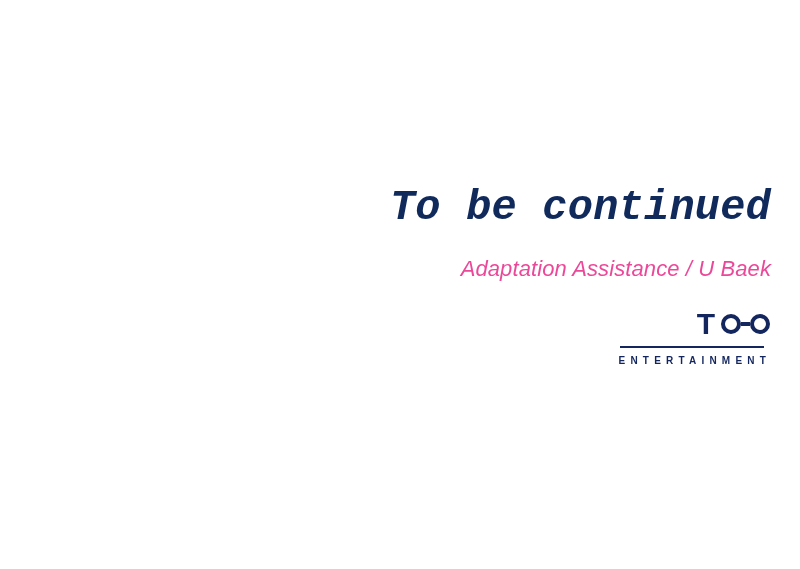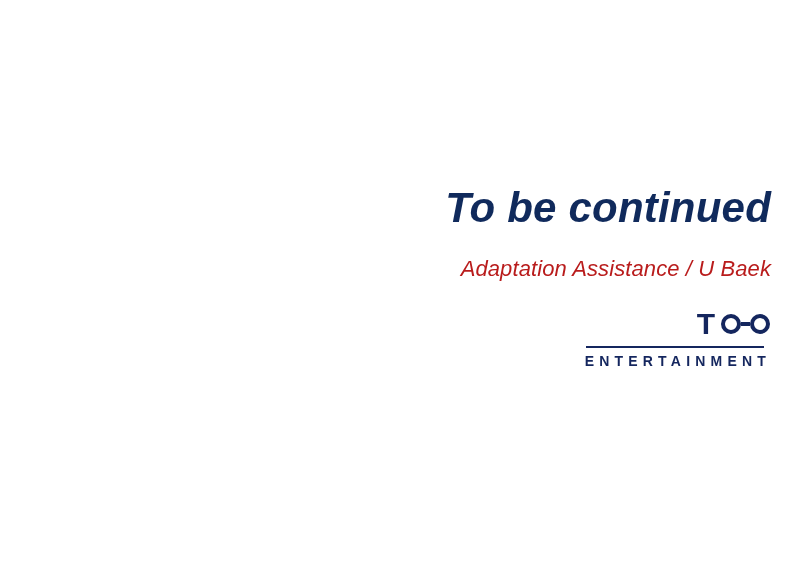--- a/index.html
+++ b/index.html
@@ -27,39 +27,39 @@
   
   .credit-block {
     position: absolute;
     right: 29px;          
     top: 183px;
     text-align: right;
     color: #102a5c;
   }
 
   .endcard-title {
-    font-family: Liberation Sans, sans-serif;
+    font-family: Liberation Mono, monospace;
     font-style: italic;
     font-weight: bold;
     font-size: 42px;
     line-height: 50px;
     letter-spacing: 0.2px;
     color: #102a5c;
     white-space: nowrap;
     margin: 0;
   }
 
   .endcard-subtitle {
     font-family: "Liberation Sans", "DejaVu Sans", sans-serif;
     font-style: italic;
     font-weight: normal;
     font-size: 22px;
     line-height: 28px;
     letter-spacing: 0.1px;
-    color: #b91c1c;
+    color: #ec4899;
     white-space: nowrap;
     margin: 22px 0 0 0;
   }
 
   
   .logo {
     margin-top: 26px;
     display: inline-block;
     text-align: center;
   }
@@ -105,21 +105,21 @@
 
   .logo-rule {
     height: 2px;
     background: #14265e;
     margin: 7px 7px 0 7px;
   }
 
   .logo-tagline {
     font-family: "Liberation Sans", "DejaVu Sans", sans-serif;
     font-weight: bold;
-    font-size: 14px;
+    font-size: 10px;
     line-height: 14px;
     letter-spacing: 5.2px;
     color: #14265e;
     margin-top: 6px;
     
     text-indent: 5.2px;
     white-space: nowrap;
     text-align: center;
   }
 </style>

